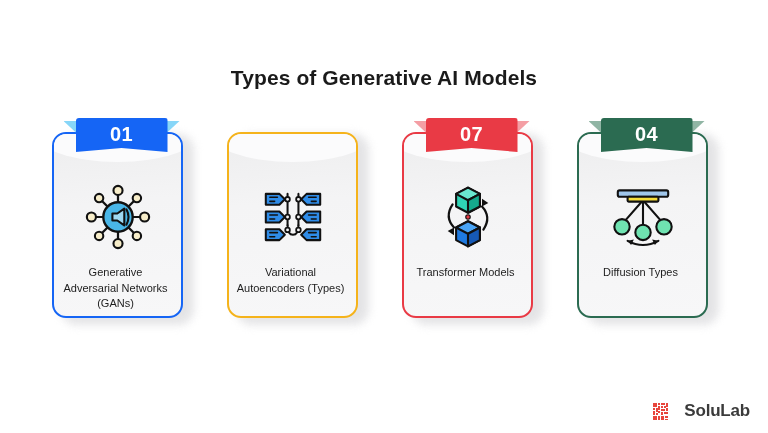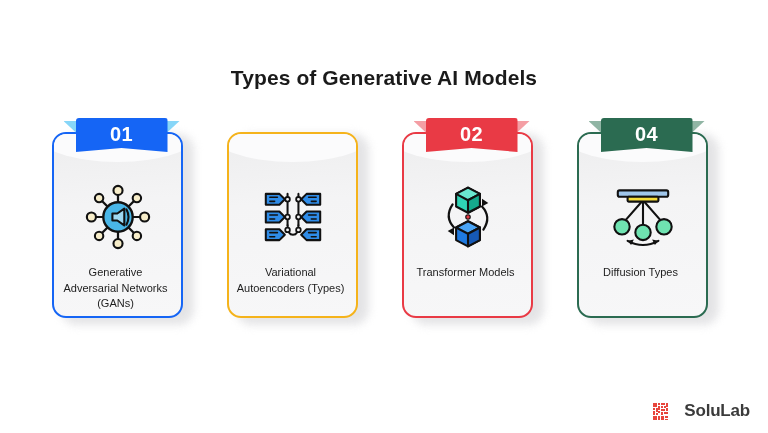--- a/index.html
+++ b/index.html
@@ -311,21 +311,21 @@
 
         <div class="card-label">
           <div>Transformer Models</div>
         </div>
       </div>
 
       <div class="ribbon">
         <div class="ribbon-tail left" style="background:#f07d85"></div>
         <div class="ribbon-tail right" style="background:#f07d85"></div>
         <div class="ribbon-body" style="background:#e93a45">
-          <span class="ribbon-num">02</span>
+          <span class="ribbon-num">07</span>
         </div>
       </div>
     </div>
 
     <div class="card-wrap">
       <div class="card-shadow"></div>
       <div class="card" style="border-color:#2b6b51">
 
         <div class="icon-box">
           <svg width="72" height="70" viewBox="0 0 100 100">

